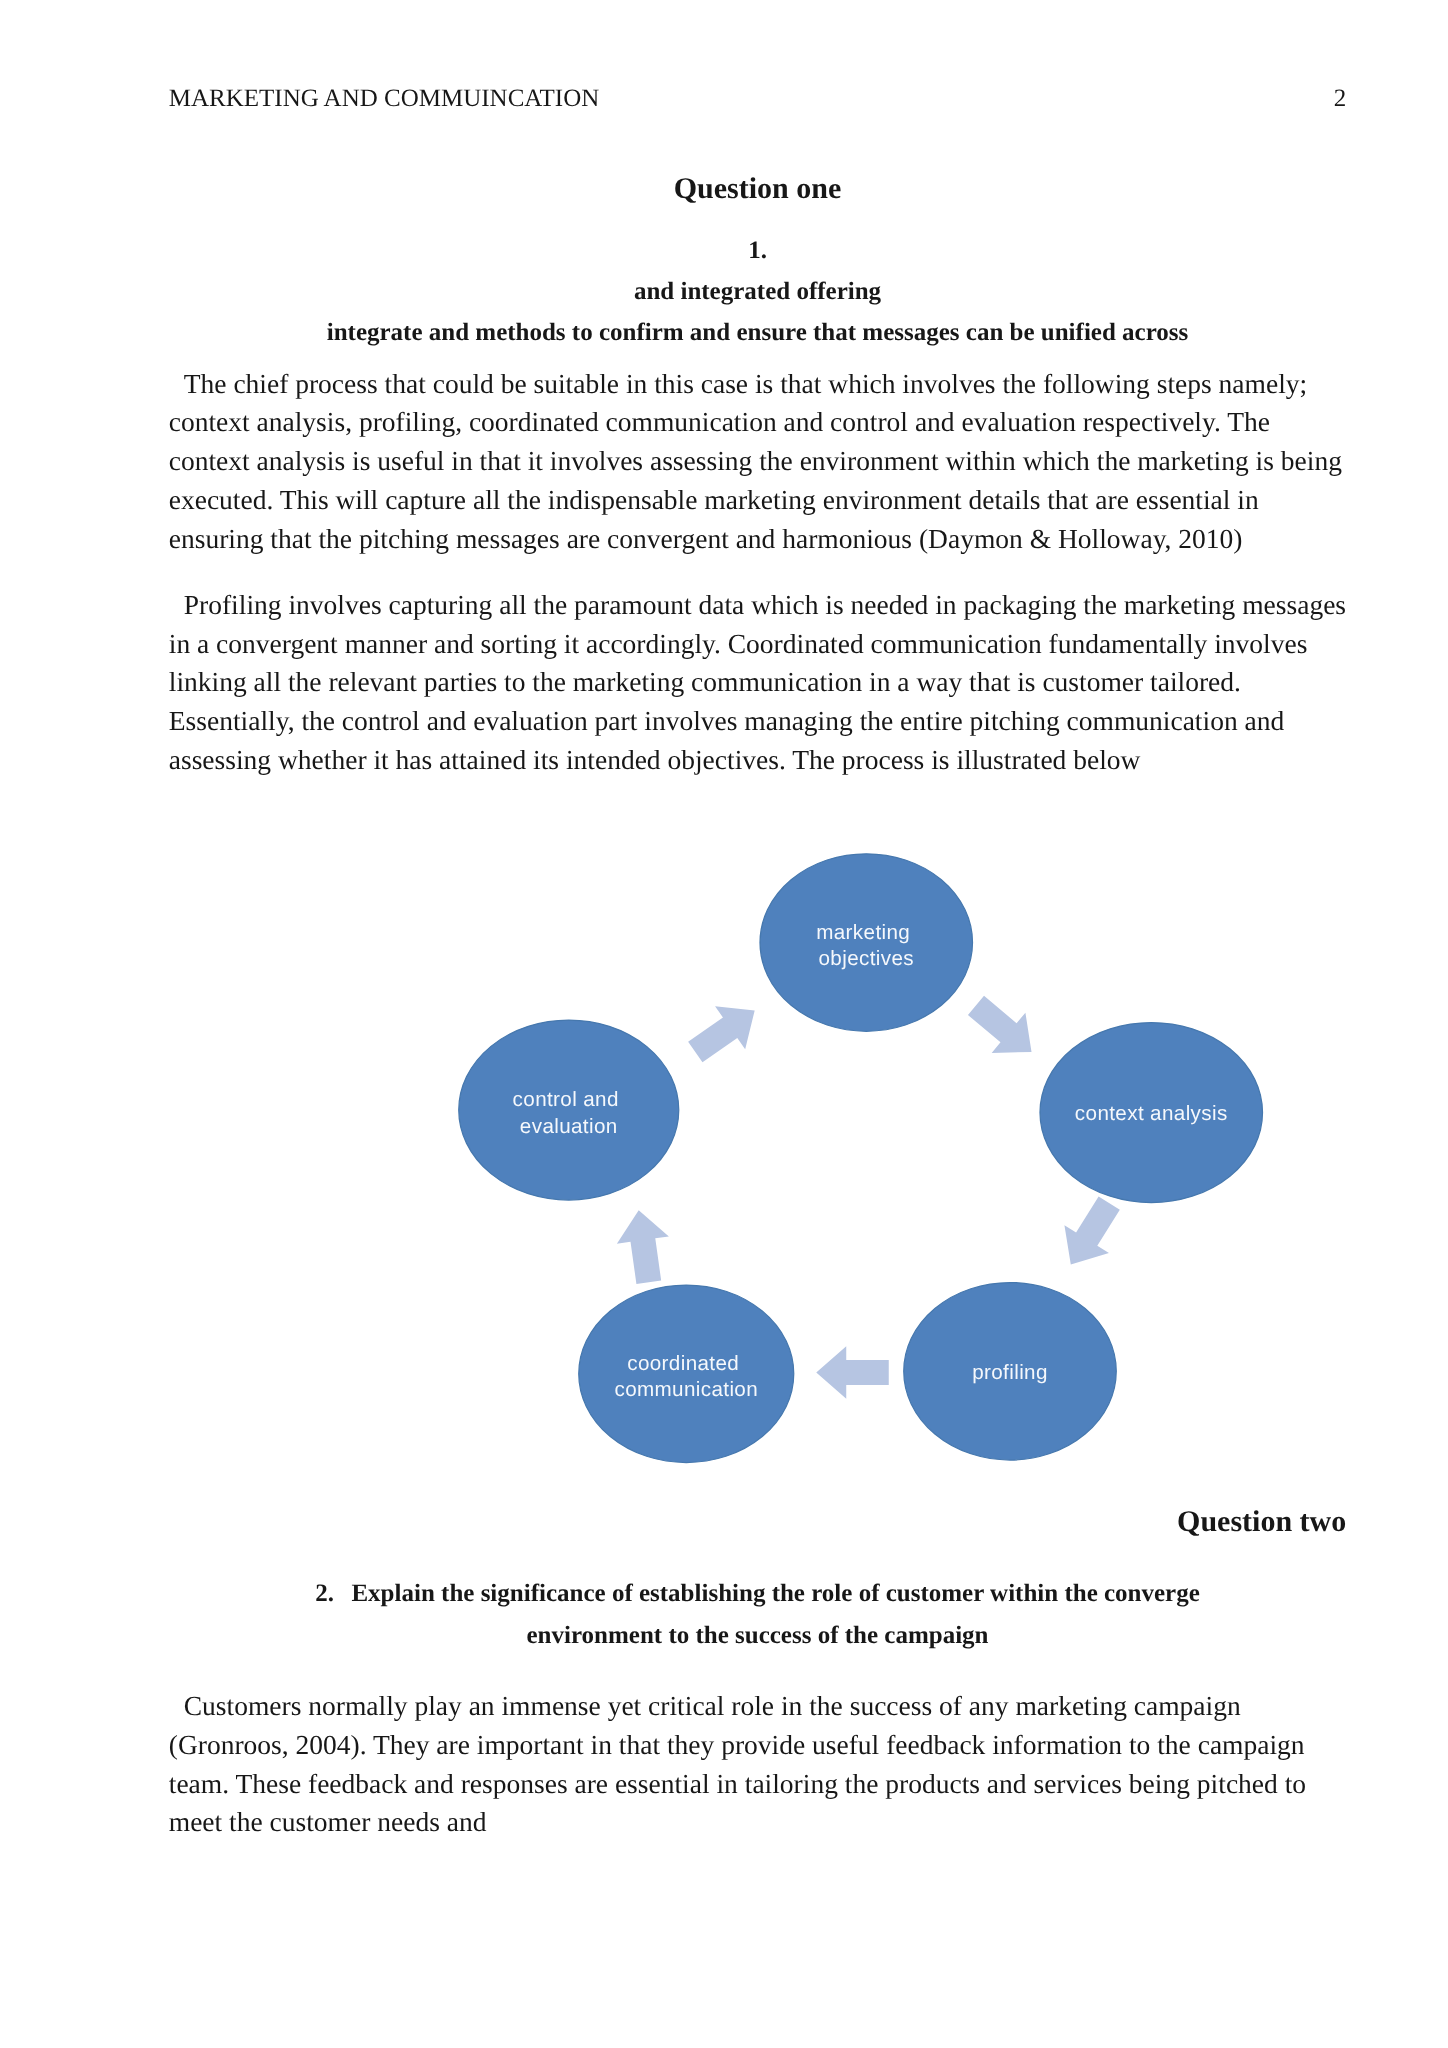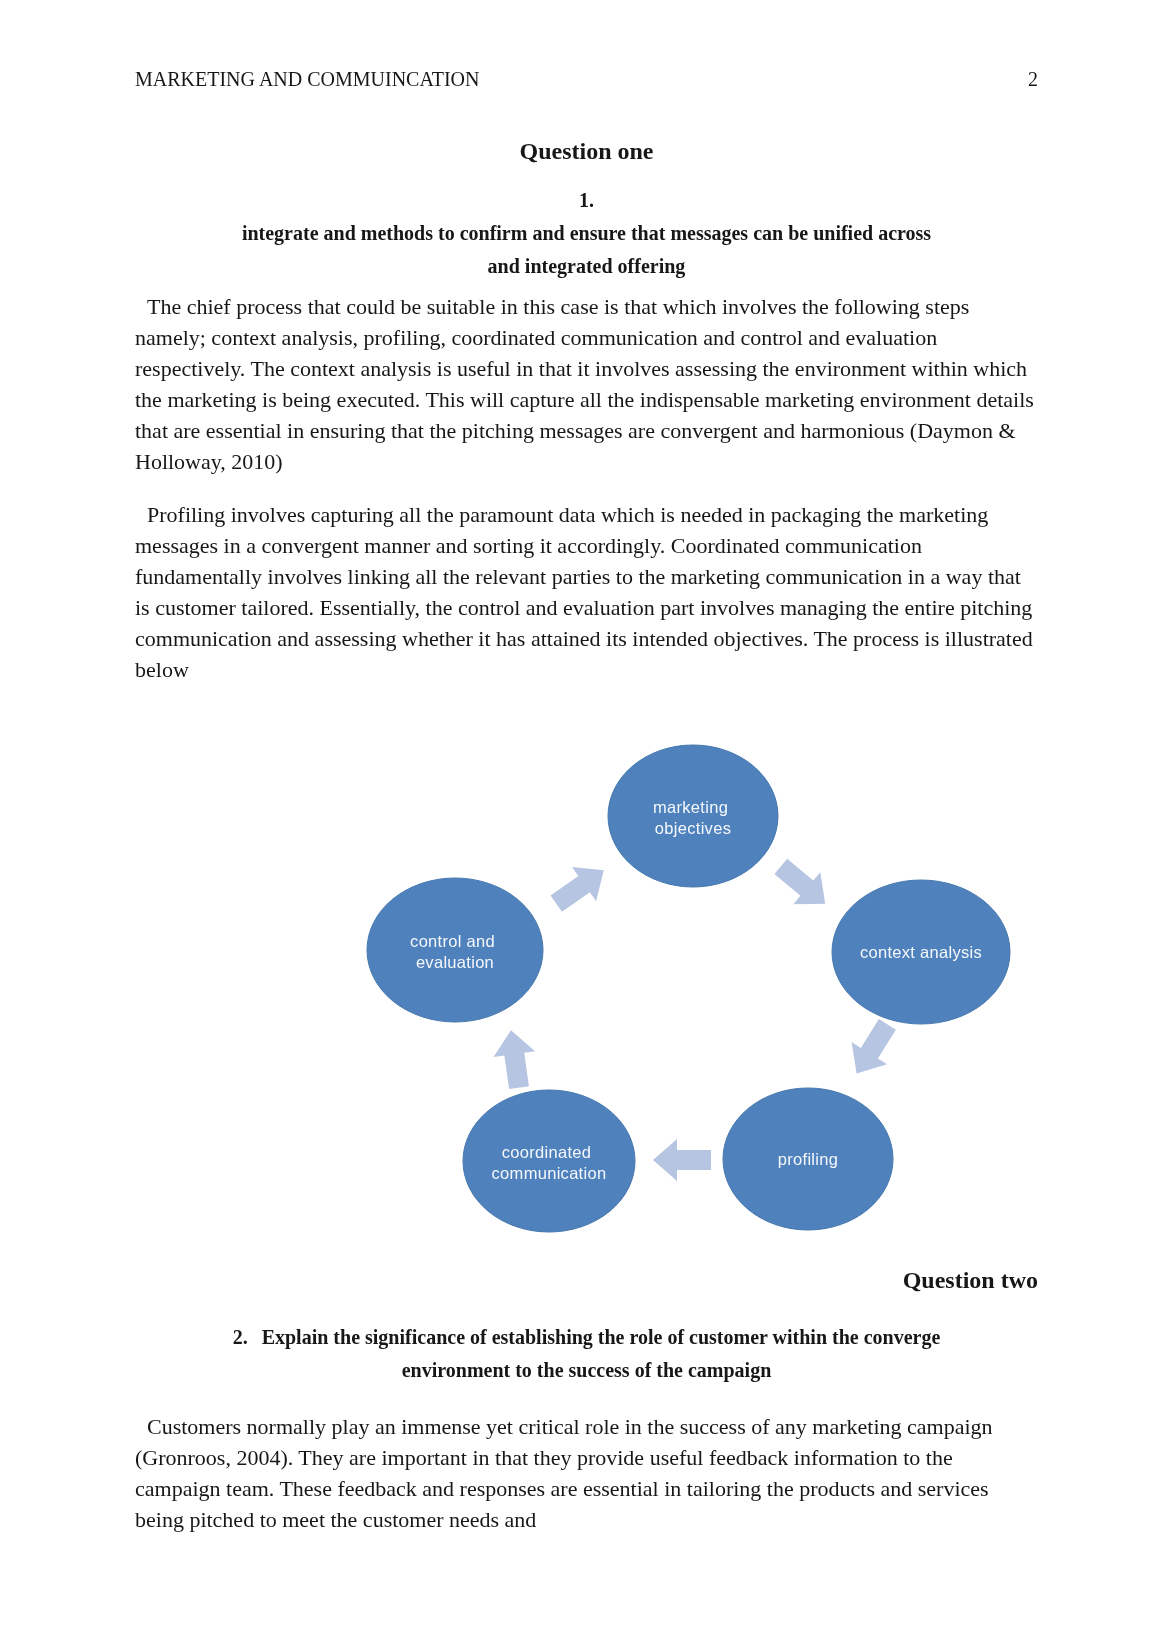--- a/index.html
+++ b/index.html
@@ -1,20 +1,20 @@
 <!DOCTYPE html>
 <html><head>
 <meta charset="utf-8">
 <style>
   html,body{margin:0;padding:0;background:#ffffff;}
   .page{
     position:relative;
     width:1158px;height:1638px;
     box-sizing:border-box;
-    padding:66px 120px 0 135px;
+    padding:66px 81px 0 135px;
     background:#ffffff;
     overflow:hidden;
     font-family:"Liberation Serif", serif;
     color:#171717;
   }
   .doc-header{
     display:flex;justify-content:space-between;align-items:baseline;
     font-size:20px;line-height:26px;
   }
   .q-heading{
@@ -61,22 +61,22 @@
     <span>MARKETING AND COMMUINCATION</span>
     <span>2</span>
   </div>
 
   <div class="q-heading">Question one</div>
 
   <div class="item-heading">
     <div class="first-line">
       <span>1.</span>
     </div>
+    <div>and integrated offering</div>
     <div>integrate and methods to confirm and ensure that messages can be unified across</div>
-    <div>and integrated offering</div>
   </div>
 
   <p class="para">The chief process that could be suitable in this case is that which involves the following steps namely; context analysis, profiling, coordinated communication and control and evaluation respectively.  The context analysis is useful in that it involves assessing the environment within which the marketing is being executed.  This will capture all the indispensable marketing environment details that are essential in ensuring that the pitching messages are convergent and harmonious (Daymon &amp; Holloway, 2010)</p>
   <p class="para">Profiling involves capturing all the paramount data which is needed in packaging the marketing messages in a convergent manner and sorting it accordingly.  Coordinated communication fundamentally involves linking all the relevant parties to the marketing communication in a way that is customer tailored.  Essentially, the control and evaluation part involves managing the entire pitching communication and assessing whether it has attained its intended objectives. The process is illustrated below</p>
 
   <div class="diagram-wrap">
     <svg width="680" height="560" viewBox="340 660 680 560" xmlns="http://www.w3.org/2000/svg">
 
       <path d="M -29 -10 L 5 -10 L 5 -21 L 29 0 L 5 21 L 5 10 L -29 10 Z" transform="translate(580,850) rotate(-35)" fill="#b6c5e2"></path>
       <path d="M -29 -10 L 5 -10 L 5 -21 L 29 0 L 5 21 L 5 10 L -29 10 Z" transform="translate(803,848) rotate(40)" fill="#b6c5e2"></path>

